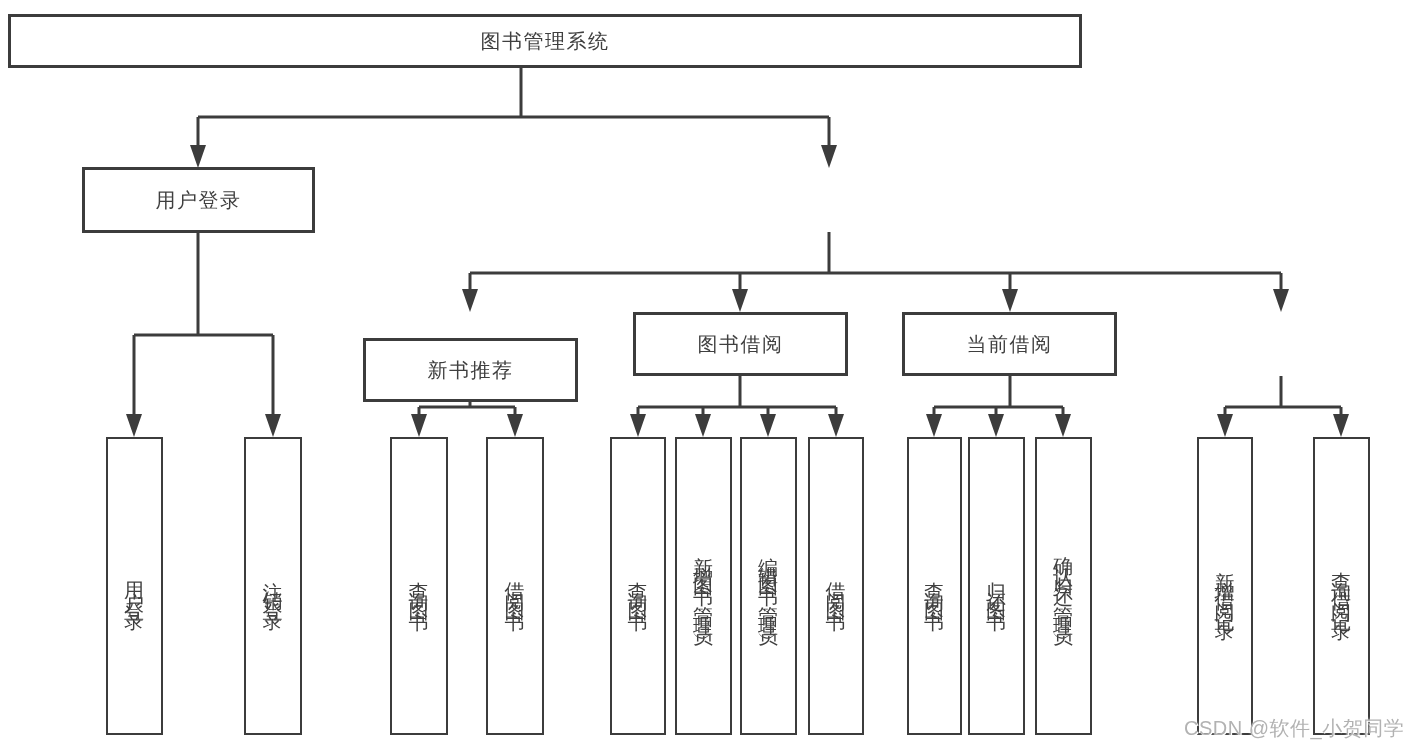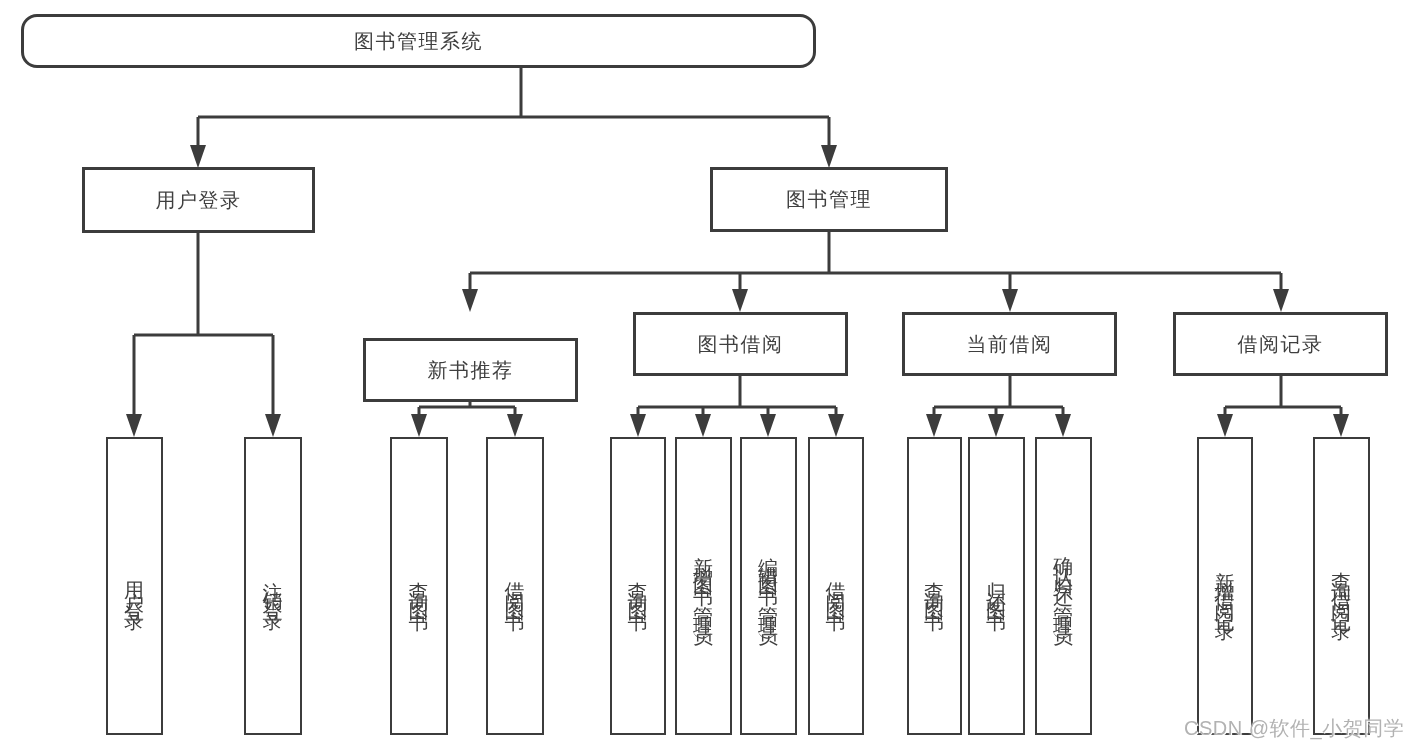--- a/index.html
+++ b/index.html
@@ -99,42 +99,36 @@
       <polygon points="760,414 776,414 768,437"></polygon>
       <polygon points="828,414 844,414 836,437"></polygon>
       <polygon points="926,414 942,414 934,437"></polygon>
       <polygon points="988,414 1004,414 996,437"></polygon>
       <polygon points="1055,414 1071,414 1063,437"></polygon>
       <polygon points="1217,414 1233,414 1225,437"></polygon>
       <polygon points="1333,414 1349,414 1341,437"></polygon>
     </g>
   </svg>
 
-  <div class="node hbox" style="left:21px; top:14px; width:795px; height:54px;border-radius:16px;">
+  <div class="node hbox" style="left:8px; top:14px; width:1074px; height:54px;">
     <span>图书管理系统</span>
   </div>
 
   <div class="node hbox" style="left:82px; top:167px; width:233px; height:66px;">
     <span>用户登录</span>
-  </div>
-  <div class="node hbox" style="left:710px; top:167px; width:238px; height:65px;">
-    <span>图书管理</span>
   </div>
 
   <div class="node hbox" style="left:363px; top:312px; width:215px; height:64px;margin-top:26px;">
     <span>新书推荐</span>
   </div>
   <div class="node hbox" style="left:633px; top:312px; width:215px; height:64px;">
     <span>图书借阅</span>
   </div>
   <div class="node hbox" style="left:902px; top:312px; width:215px; height:64px;text-align:center;">
     <span>当前借阅</span>
-  </div>
-  <div class="node hbox" style="left:1173px; top:312px; width:215px; height:64px;">
-    <span>借阅记录</span>
   </div>
 
   <div class="node vbox" style="left:106px; width:57px;">
     <span class="vlabel">用户登录</span>
   </div>
   <div class="node vbox" style="left:244px; width:58px;">
     <span class="vlabel">注销登录</span>
   </div>
 
   <div class="node vbox" style="left:390px; width:58px;">

